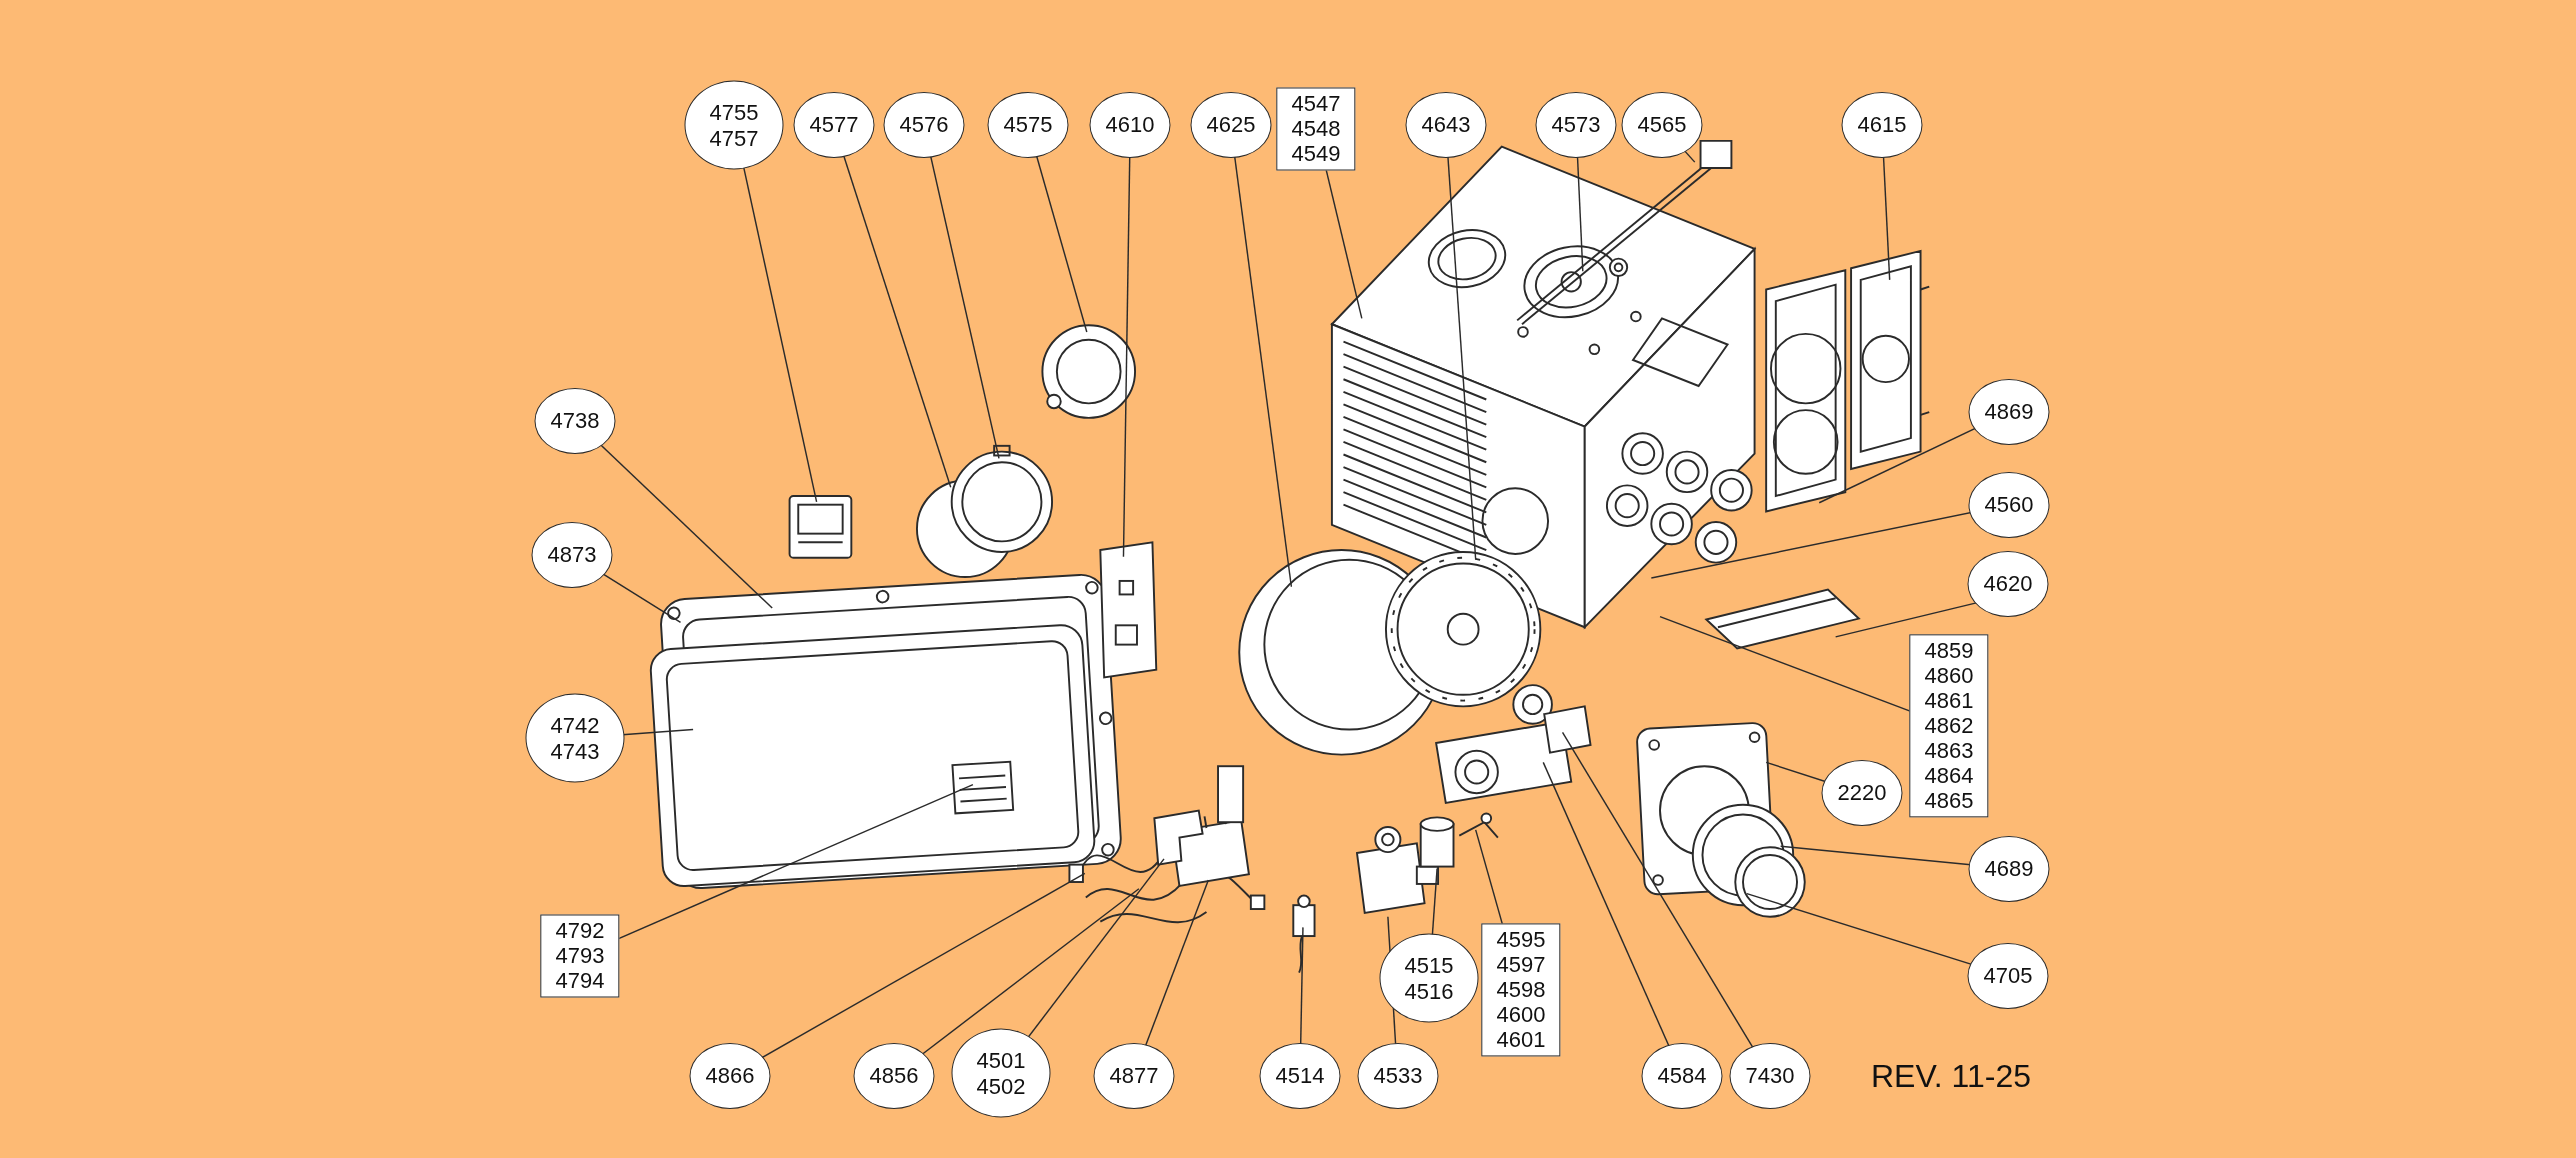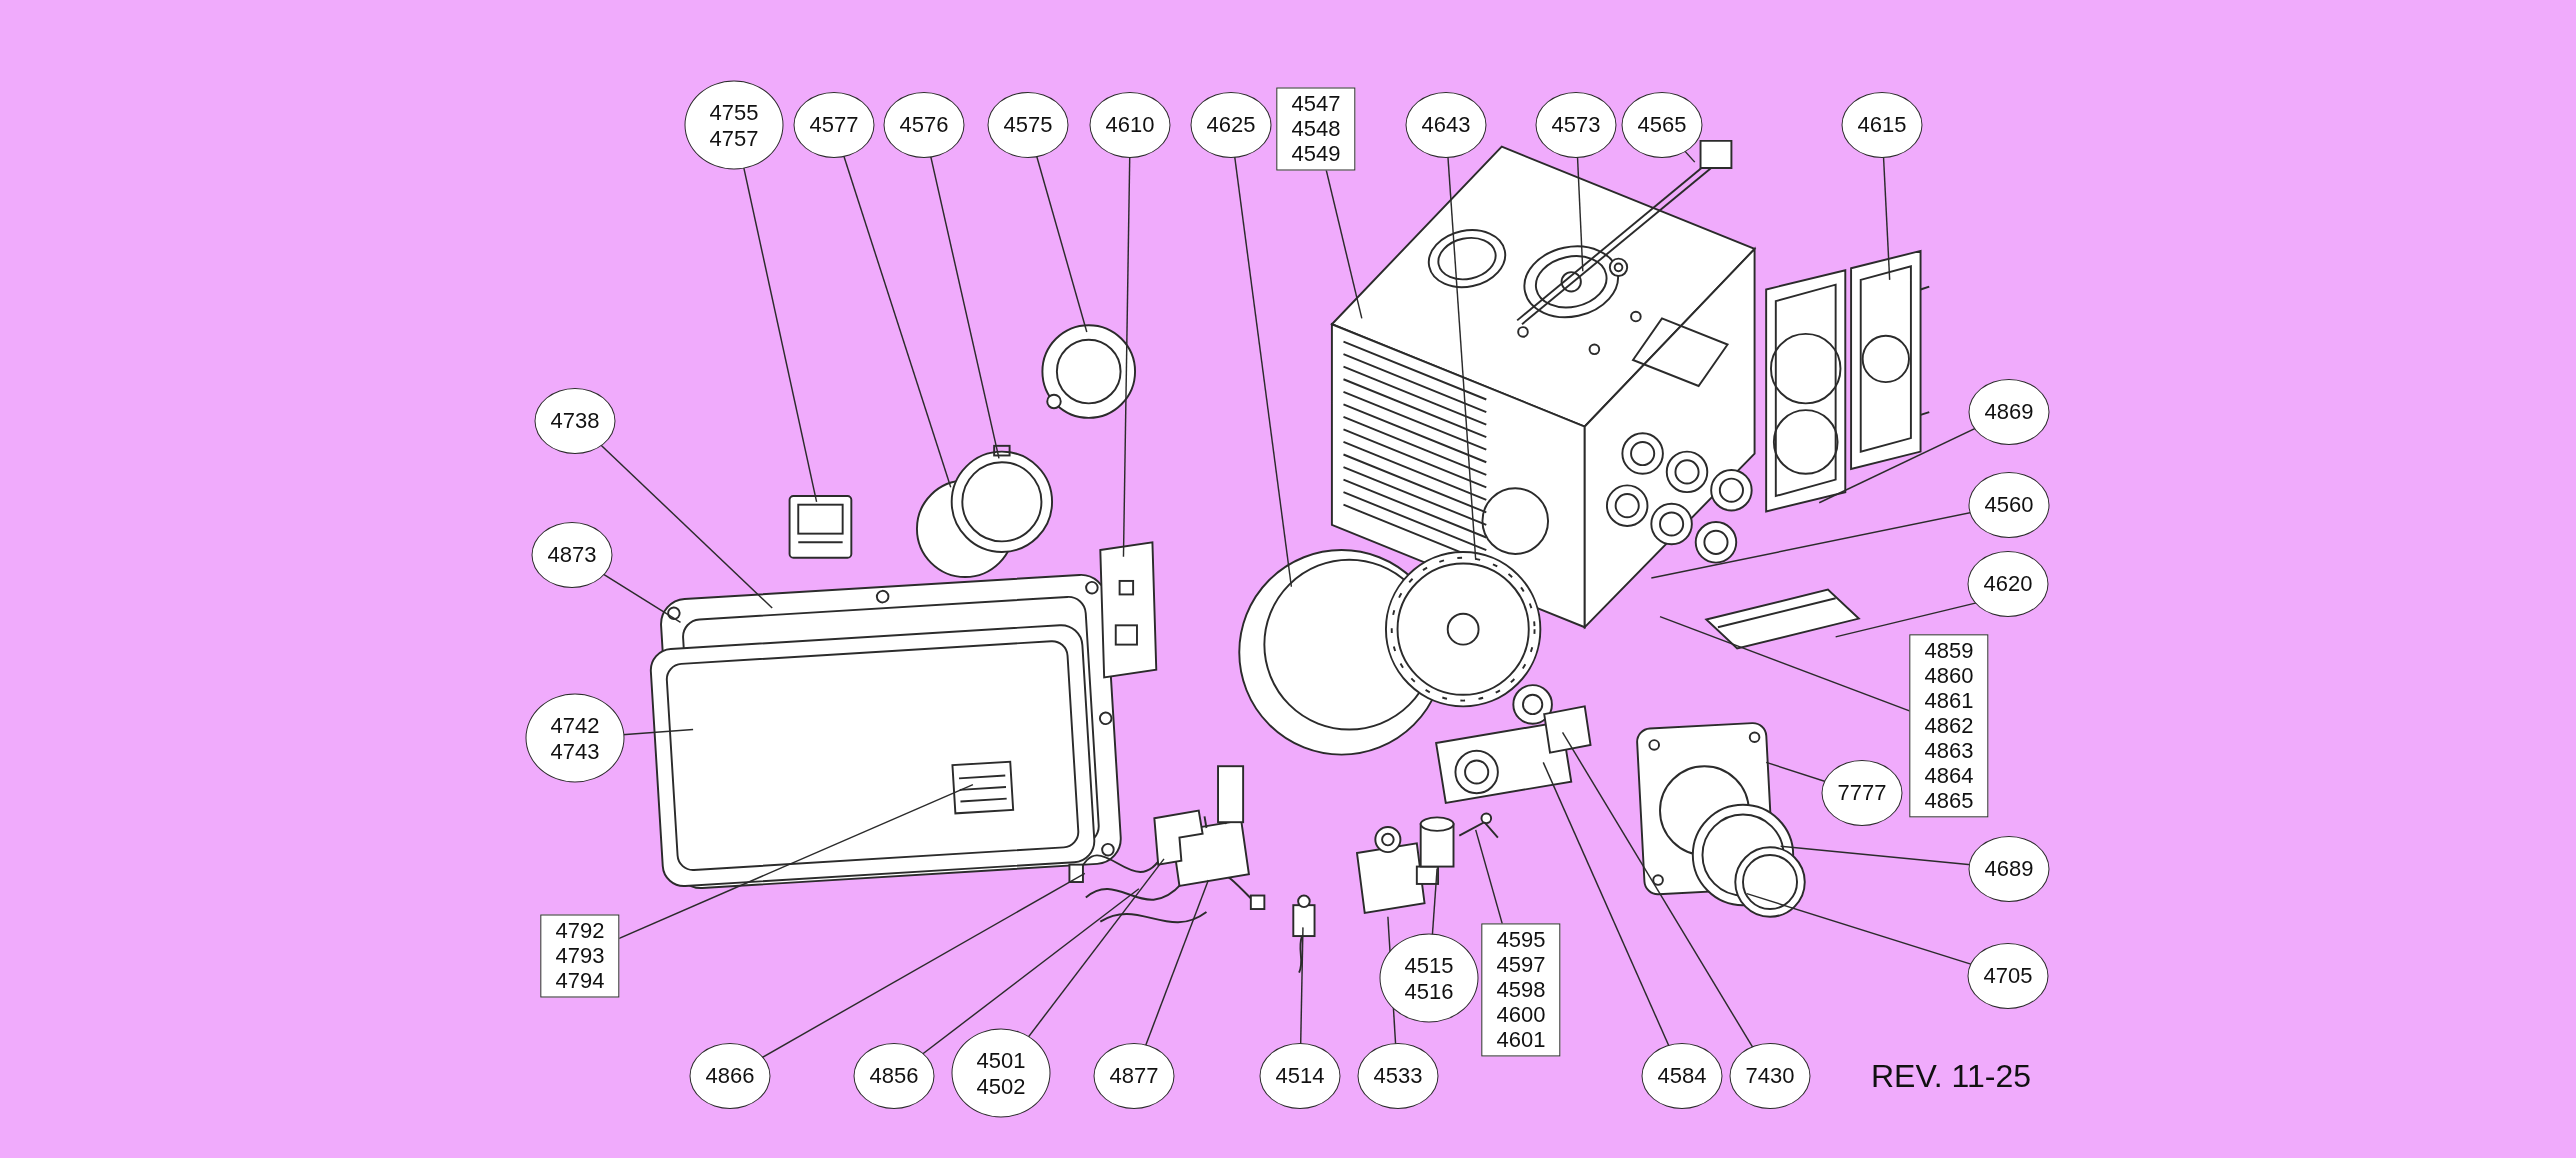--- a/index.html
+++ b/index.html
@@ -1,17 +1,17 @@
 <!DOCTYPE html>
 <html><head>
 <meta charset="utf-8">
 <style>
   html,body{margin:0;padding:0;background:#fff;}
   .stage{
-    position:relative;width:2576px;height:1158px;background:#f0abfc;
+    position:relative;width:2576px;height:1158px;background:#fdba74;
     font-family:"Liberation Sans",sans-serif;overflow:hidden;
   }
   .drawing{position:absolute;left:0;top:0;width:2576px;height:1158px;z-index:1;}
   .drawing path,.drawing circle,.drawing ellipse,.drawing line,.drawing rect,.drawing polyline{
     stroke:#2b2b2b;stroke-width:2;fill:none;
   }
   .drawing .f{fill:#ffffff;}
   .drawing .leader{stroke-width:1.5;}
   .callout{
     position:absolute;transform:translate(-50%,-50%);
@@ -277,21 +277,21 @@
   <div class="callout round" style="left:2009px;top:412px;">4869</div>
   <div class="callout round" style="left:2009px;top:505px;">4560</div>
   <div class="callout round" style="left:2008px;top:584px;">4620</div>
   <div class="callout boxed" style="left:1949px;top:726px;">4859
 4860
 4861
 4862
 4863
 4864
 4865</div>
-  <div class="callout round" style="left:1862px;top:793px;">7777</div>
+  <div class="callout round" style="left:1862px;top:793px;">2220</div>
   <div class="callout round" style="left:2009px;top:869px;">4689</div>
   <div class="callout round" style="left:2008px;top:976px;">4705</div>
 
   <div class="callout round" style="left:730px;top:1076px;">4866</div>
   <div class="callout round" style="left:894px;top:1076px;">4856</div>
   <div class="callout round two" style="left:1001px;top:1073px;">4501
 4502</div>
   <div class="callout round" style="left:1134px;top:1076px;">4877</div>
   <div class="callout round" style="left:1300px;top:1076px;">4514</div>
   <div class="callout round" style="left:1398px;top:1076px;">4533</div>

